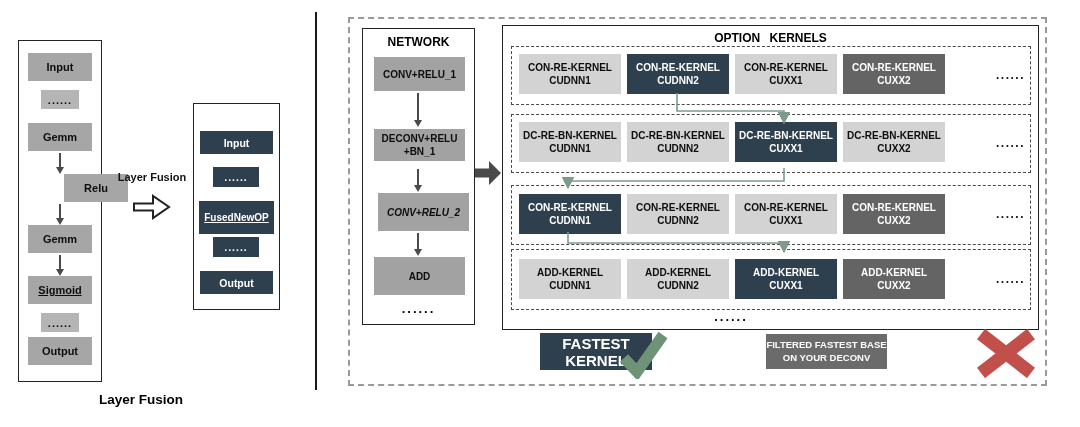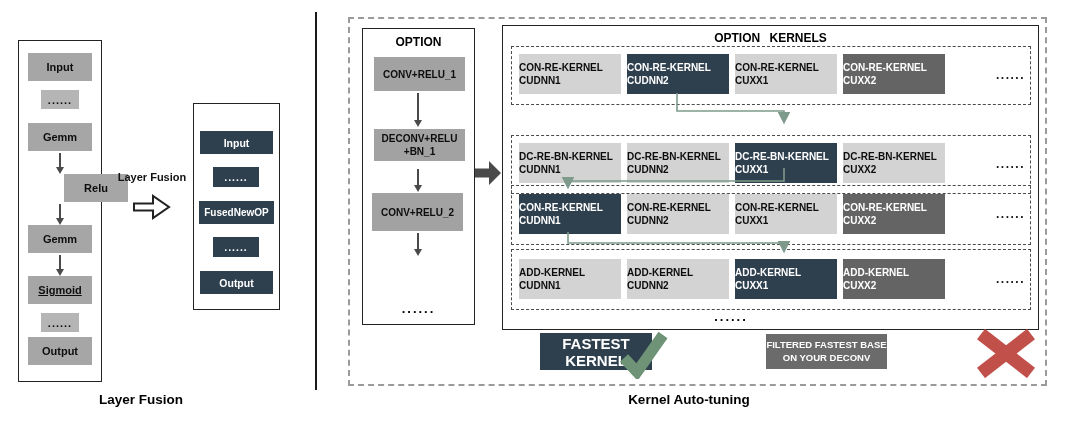--- a/index.html
+++ b/index.html
@@ -8,21 +8,21 @@
   .abs{position:absolute;}
   .panel{position:absolute;background:#fff;border:1.5px solid #222;}
   .node{position:absolute;display:flex;align-items:center;justify-content:center;
         text-align:center;font-weight:bold;}
   .g-node{background:#a6a6a6;color:#0d0d0d;font-size:11px;}
   .g-dots{background:#b5b5b5;color:#0d0d0d;font-size:11px;letter-spacing:1px;}
   .n-node{background:#2e3f4e;color:#fff;font-size:10.5px;}
   .n-dots{background:#2e3f4e;color:#fff;font-size:10.5px;letter-spacing:1px;}
   .net-node{background:#a2a2a2;color:#0d0d0d;font-size:10px;line-height:1.3;padding:0 2px;}
   .cell{position:absolute;width:102px;height:40px;display:flex;flex-direction:column;
-        align-items:flex-start;justify-content:center;font-size:10px;line-height:1.3;text-align:center;}
+        align-items:center;justify-content:center;font-size:10px;line-height:1.3;text-align:center;}
   .c-light{background:#d3d3d3;color:#0d0d0d;}
   .c-navy{background:#2e3f4e;color:#fff;}
   .c-dark{background:#646464;color:#fff;}
   .krow{position:absolute;left:8px;width:518px;border:1.5px dashed #4a4a4a;background:transparent;}
   .row-dots{position:absolute;right:5px;top:50%;transform:translateY(-58%);
             font-size:12px;letter-spacing:1.5px;color:#111;}
   .darrow{position:absolute;width:10px;}
   .darrow::before{content:"";position:absolute;left:4.2px;top:0;bottom:5px;width:1.5px;background:#4a4a4a;}
   .darrow::after{content:"";position:absolute;left:0.5px;bottom:0;width:0;height:0;
                  border-left:4.5px solid transparent;border-right:4.5px solid transparent;
@@ -55,37 +55,38 @@
   <div class="abs" style="left:102px;top:171px;width:100px;text-align:center;font-size:11px;">Layer Fusion</div>
   <div class="abs" style="left:132px;top:192px;">
     <svg width="40" height="30" viewBox="0 0 40 30">
       <polygon points="2,11.5 21,11.5 21,4 37,15 21,26 21,18.5 2,18.5" fill="#ffffff" stroke="#222" stroke-width="2" stroke-linejoin="miter"></polygon>
     </svg>
   </div>
 
   <div class="panel" style="left:193px;top:103px;width:85px;height:205px;">
     <div class="node n-node" style="left:6px;top:27px;width:73px;height:23px;">Input</div>
     <div class="node n-dots" style="left:19px;top:63px;width:46px;height:20px;">......</div>
-    <div class="node n-node" style="left:5px;top:97px;width:75px;height:23px;font-size:10px;">FusedNewOP</div>
+    <div class="node n-node" style="left:5px;top:97px;width:75px;height:33px;font-size:10px;text-decoration:underline;">FusedNewOP</div>
     <div class="node n-dots" style="left:19px;top:133px;width:46px;height:20px;">......</div>
     <div class="node n-node" style="left:6px;top:167px;width:73px;height:23px;">Output</div>
   </div>
 
   <div class="abs" style="left:315px;top:12px;width:1.8px;height:378px;background:#1a1a1a;"></div>
 
   <div class="abs" style="left:348px;top:17px;width:699px;height:369px;border:2px dashed #9a9a9a;box-sizing:border-box;"></div>
 
   <div class="panel" style="left:362px;top:28px;width:111px;height:295px;">
-    <div class="title" style="top:6px;">OPTION</div>
+    <div class="title" style="top:6px;">NETWORK</div>
     <div class="node net-node" style="left:11px;top:28px;width:87px;height:34px;">CONV+RELU_1</div>
     <div class="darrow" style="left:50px;top:64px;height:34px;"></div>
     <div class="node net-node" style="left:11px;top:100px;width:87px;height:32px;">DECONV+RELU +BN_1</div>
     <div class="darrow" style="left:50px;top:140px;height:23px;"></div>
-    <div class="node net-node" style="left:9px;top:164px;width:87px;height:38px;">CONV+RELU_2</div>
+    <div class="node net-node" style="left:15px;top:164px;width:87px;height:38px;font-style:italic;">CONV+RELU_2</div>
     <div class="darrow" style="left:50px;top:204px;height:23px;"></div>
+    <div class="node net-node" style="left:11px;top:228px;width:87px;height:38px;">ADD</div>
     <div class="ellipsis-text" style="left:0;right:0;top:272px;">......</div>
   </div>
 
   <div class="abs" style="left:475px;top:160px;">
     <svg width="27" height="26" viewBox="0 0 27 26">
       <polygon points="0,8.5 14,8.5 14,1 26,13 14,25 14,17.5 0,17.5" fill="#4a4a4a"></polygon>
     </svg>
   </div>
 
   <div class="panel" style="left:502px;top:25px;width:535px;height:303px;">
@@ -104,21 +105,21 @@
         <span>CON-RE-KERNEL</span>
         <span>CUXX1</span>
       </div>
       <div class="cell c-dark" style="left:331px;top:7px;">
         <span>CON-RE-KERNEL</span>
         <span>CUXX2</span>
       </div>
       <span class="row-dots">......</span>
     </div>
 
-    <div class="krow" style="top:109px;height:57px;">
+    <div class="krow" style="top:88px;height:57px;">
       <div class="cell c-light" style="left:7px;top:7px;">
         <span>DC-RE-BN-KERNEL</span>
         <span>CUDNN1</span>
       </div>
       <div class="cell c-light" style="left:115px;top:7px;">
         <span>DC-RE-BN-KERNEL</span>
         <span>CUDNN2</span>
       </div>
       <div class="cell c-navy" style="left:223px;top:7px;">
         <span>DC-RE-BN-KERNEL</span>
@@ -195,15 +196,14 @@
     <span>FILTERED FASTEST BASE</span>
     <span>ON YOUR DECONV</span>
   </div>
   <div class="abs" style="left:973px;top:329px;">
     <svg width="66" height="49" viewBox="0 0 66 49">
       <line x1="8" y1="5" x2="58" y2="44" stroke="#c14f4a" stroke-width="13"></line>
       <line x1="58" y1="5" x2="8" y2="44" stroke="#c14f4a" stroke-width="13"></line>
     </svg>
   </div>
 
-  <div class="caption" style="left:589px;top:392px;width:200px;">Kernel Auto-tuning</div>
 
 </div>
 
 </body></html>

